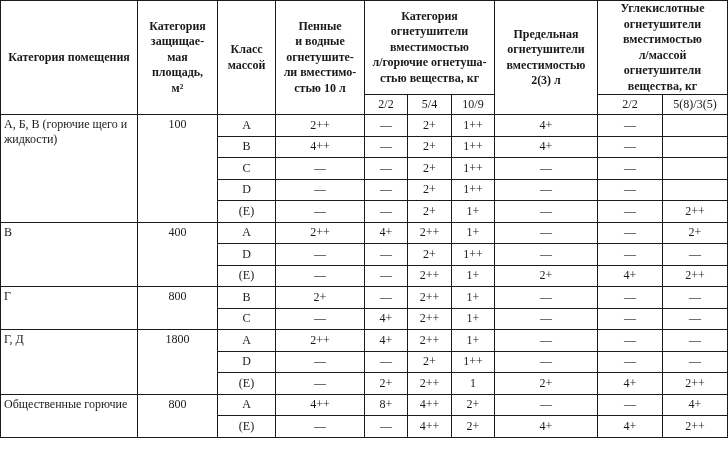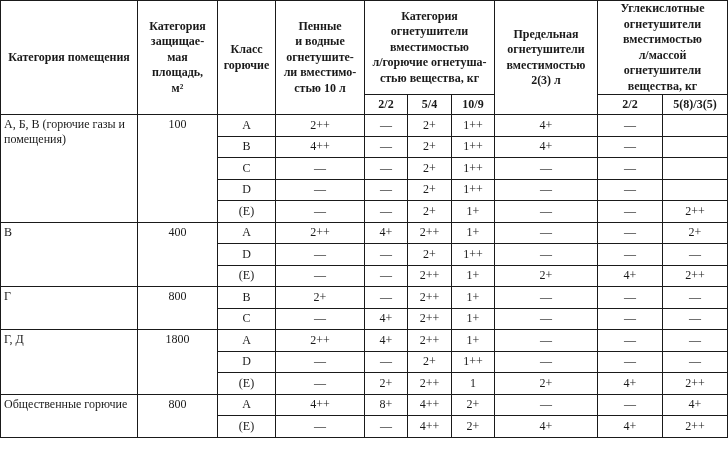--- a/index.html
+++ b/index.html
@@ -18,21 +18,21 @@
     text-align: center;
     vertical-align: middle;
     line-height: 15px;
   }
   table.fire th {
     font-weight: bold;
     font-size: 12px;
     line-height: 15.5px;
   }
   table.fire tr.hdr1 th { height: 92px; }
-  table.fire tr.hdr2 th { height: 19px; font-weight: bold; }
+  table.fire tr.hdr2 th { height: 19px; font-weight: normal; }
   table.fire tr.dr td { height: 20.5px; }
   td.cat { text-align: left !important; vertical-align: top !important; padding-top: 2px !important; line-height: 15px; }
   td.area { vertical-align: top !important; padding-top: 2px !important; }
 </style>
 </head>
 <body>
 
 <table class="fire">
   <colgroup>
     <col style="width:137px">
@@ -51,21 +51,21 @@
       <th rowspan="2">Категория помещения</th>
       <th rowspan="2">
         <span>Категория</span><br>
         <span>защищае-</span><br>
         <span>мая</span><br>
         <span>площадь,</span><br>
         <span>м²</span>
       </th>
       <th rowspan="2">
         <span>Класс</span><br>
-        <span>горючие</span>
+        <span>массой</span>
       </th>
       <th rowspan="2">
         <span>Пенные</span><br>
         <span>и водные</span><br>
         <span>огнетушите-</span><br>
         <span>ли вместимо-</span><br>
         <span>стью 10 л</span>
       </th>
       <th colspan="3">
         <span>Категория</span><br>
@@ -92,21 +92,21 @@
     <tr class="hdr2">
       <th>2/2</th>
       <th>5/4</th>
       <th>10/9</th>
       <th>2/2</th>
       <th>5(8)/3(5)</th>
     </tr>
   </thead>
   <tbody id="tbody">
       <tr class="dr">
-        <td class="cat" rowspan="5">А, Б, В (горючие газы и помещения)</td>
+        <td class="cat" rowspan="5">А, Б, В (горючие щего и жидкости)</td>
         <td class="area" rowspan="5">100</td>
         <td>A</td>
         <td>2++</td>
         <td>—</td>
         <td>2+</td>
         <td>1++</td>
         <td>4+</td>
         <td>—</td>
         <td></td>
       </tr>

